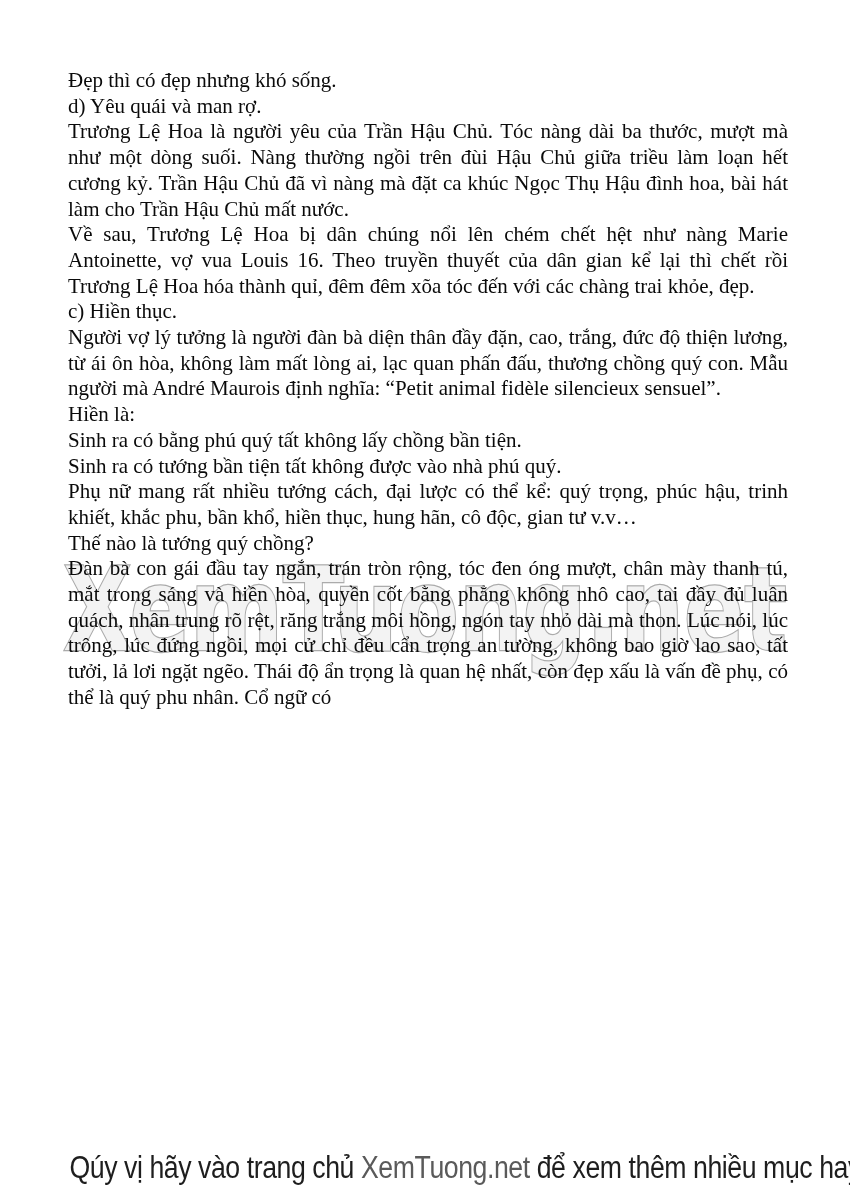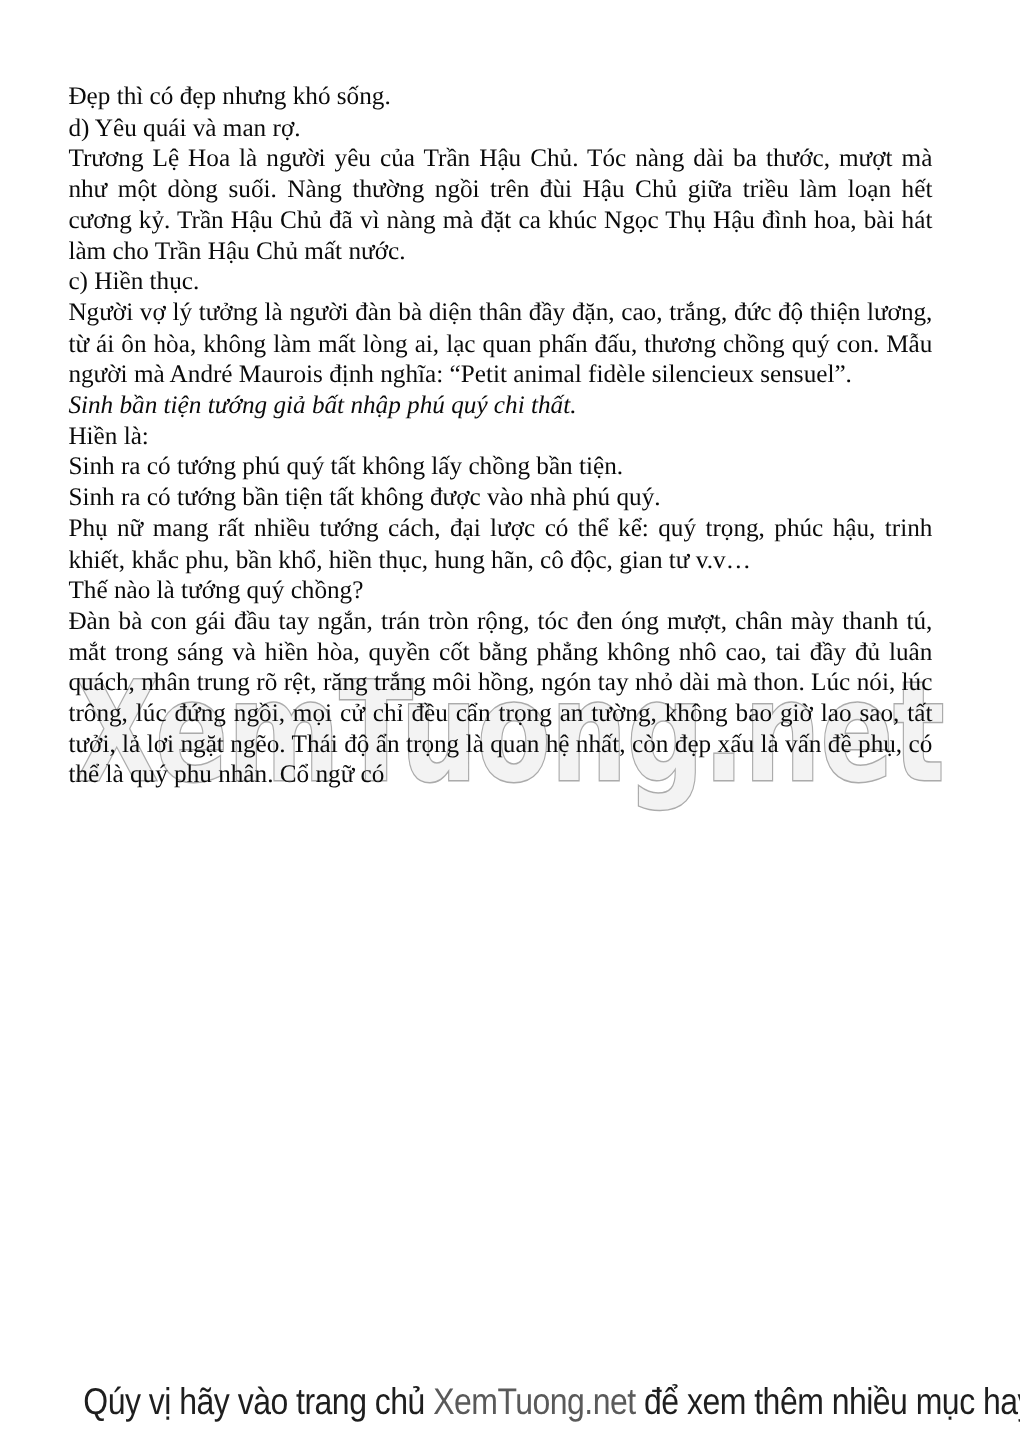--- a/index.html
+++ b/index.html
@@ -25,21 +25,21 @@
     z-index: 0;
     pointer-events: none;
   }
   .watermark text {
     font-family: "DejaVu Sans", sans-serif;
     font-weight: bold;
   }
   
   .content {
     position: absolute;
-    left: 57px;
+    left: 68px;
     top: 68px;
     width: 720px;
     z-index: 1;
     color: #0a0a0a;
     font-size: 21px;
     line-height: 25.7px;
     text-align: justify;
     text-justify: inter-word;
   }
   .content p {
@@ -80,25 +80,25 @@
 <div class="page">
 
   <svg class="watermark" viewBox="0 0 740 175" width="740" height="175" aria-hidden="true">
     <text x="370" y="112" text-anchor="middle" textLength="724" lengthAdjust="spacingAndGlyphs" font-size="115" fill="#f3f3f3" stroke="#ababab" stroke-width="2.5" paint-order="stroke fill">XemTuong.net</text>
   </svg>
 
   <div class="content" id="paragraphs">
       <p>Đẹp thì có đẹp nhưng khó sống.</p>
       <p>d) Yêu quái và man rợ.</p>
       <p>Trương Lệ Hoa là người yêu của Trần Hậu Chủ. Tóc nàng dài ba thước, mượt mà như một dòng suối. Nàng thường ngồi trên đùi Hậu Chủ giữa triều làm loạn hết cương kỷ. Trần Hậu Chủ đã vì nàng mà đặt ca khúc Ngọc Thụ Hậu đình hoa, bài hát làm cho Trần Hậu Chủ mất nước.</p>
+      <p>Về sau, Trương Lệ Hoa bị dân chúng nổi lên chém chết hệt như nàng Marie Antoinette, vợ vua Louis 16. Theo truyền thuyết của dân gian kể lại thì chết rồi Trương Lệ Hoa hóa thành quỉ, đêm đêm xõa tóc đến với các chàng trai khỏe, đẹp.</p>
       <p>c) Hiền thục.</p>
       <p>Người vợ lý tưởng là người đàn bà diện thân đầy đặn, cao, trắng, đức độ thiện lương, từ ái ôn hòa, không làm mất lòng ai, lạc quan phấn đấu, thương chồng quý con. Mẫu người mà André Maurois định nghĩa: “Petit animal fidèle silencieux sensuel”.</p>
-      <p class="italic">Sinh bần tiện tướng giả bất nhập phú quý chi thất.</p>
       <p>Hiền là:</p>
-      <p>Sinh ra có tướng phú quý tất không lấy chồng bần tiện.</p>
+      <p>Sinh ra có bằng phú quý tất không lấy chồng bần tiện.</p>
       <p>Sinh ra có tướng bần tiện tất không được vào nhà phú quý.</p>
       <p>Phụ nữ mang rất nhiều tướng cách, đại lược có thể kể: quý trọng, phúc hậu, trinh khiết, khắc phu, bần khổ, hiền thục, hung hãn, cô độc, gian tư v.v…</p>
       <p>Thế nào là tướng quý chồng?</p>
       <p>Đàn bà con gái đầu tay ngắn, trán tròn rộng, tóc đen óng mượt, chân mày thanh tú, mắt trong sáng và hiền hòa, quyền cốt bằng phẳng không nhô cao, tai đầy đủ luân quách, nhân trung rõ rệt, răng trắng môi hồng, ngón tay nhỏ dài mà thon. Lúc nói, lúc trông, lúc đứng ngồi, mọi cử chỉ đều cẩn trọng an tường, không bao giờ lao sao, tất tưởi, lả lơi ngặt ngẽo. Thái độ ẩn trọng là quan hệ nhất, còn đẹp xấu là vấn đề phụ, có thể là quý phu nhân. Cổ ngữ có</p>
     </div>
 
   <div class="footer">
     <span class="footer-inner"><span>Qúy vị hãy vào trang chủ </span><a class="site" href="#">XemTuong.net</a><span> để xem thêm nhiều mục hay khác</span></span>
   </div>
 

